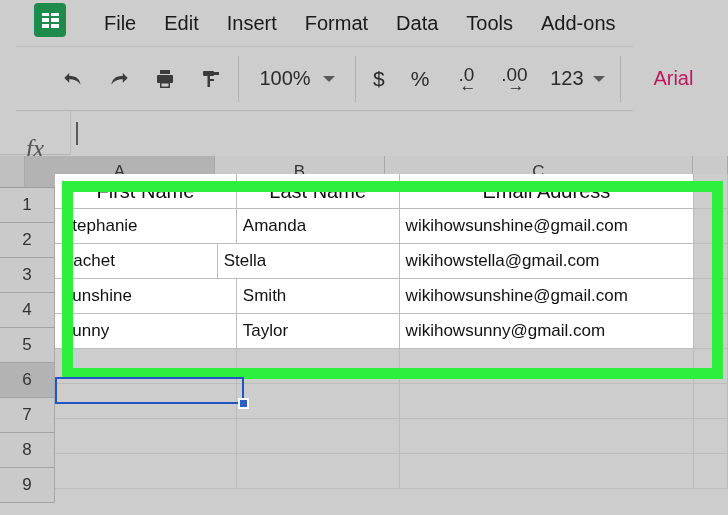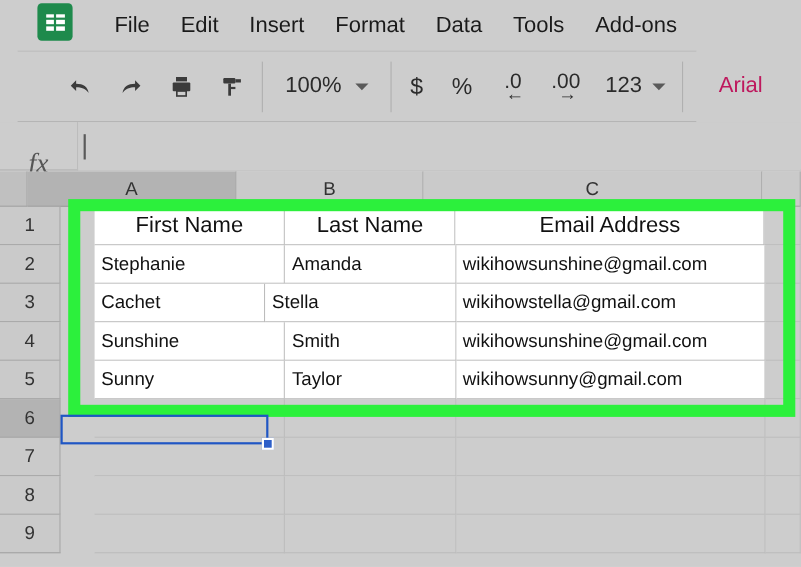--- a/index.html
+++ b/index.html
@@ -183,23 +183,22 @@
     height: 35px; width: 55px;
     display: flex; align-items: center; justify-content: center;
     font-size: 17px; color: #333;
     background: #cacaca;
     border-right: 1px solid #a8a8a8;
     border-bottom: 1px solid #a2a2a2;
     cursor: default;
   }
   .row-head.selected { background: #b3b3b3; }
   .cells {
-    position: absolute; left: 55px; top: 32px;
+    position: absolute; left: 55px; top: 18px;
     width: 673px;
-    padding-left: 31px;
   }
   .cell-row { display: flex; height: 35px; }
   .cell {
     height: 35px;
     border-right: 1px solid #bcbcbc;
     border-bottom: 1px solid #bcbcbc;
     background: #cdcdcd;
     display: flex; align-items: center;
     padding-left: 6px;
     font-size: 17px;

